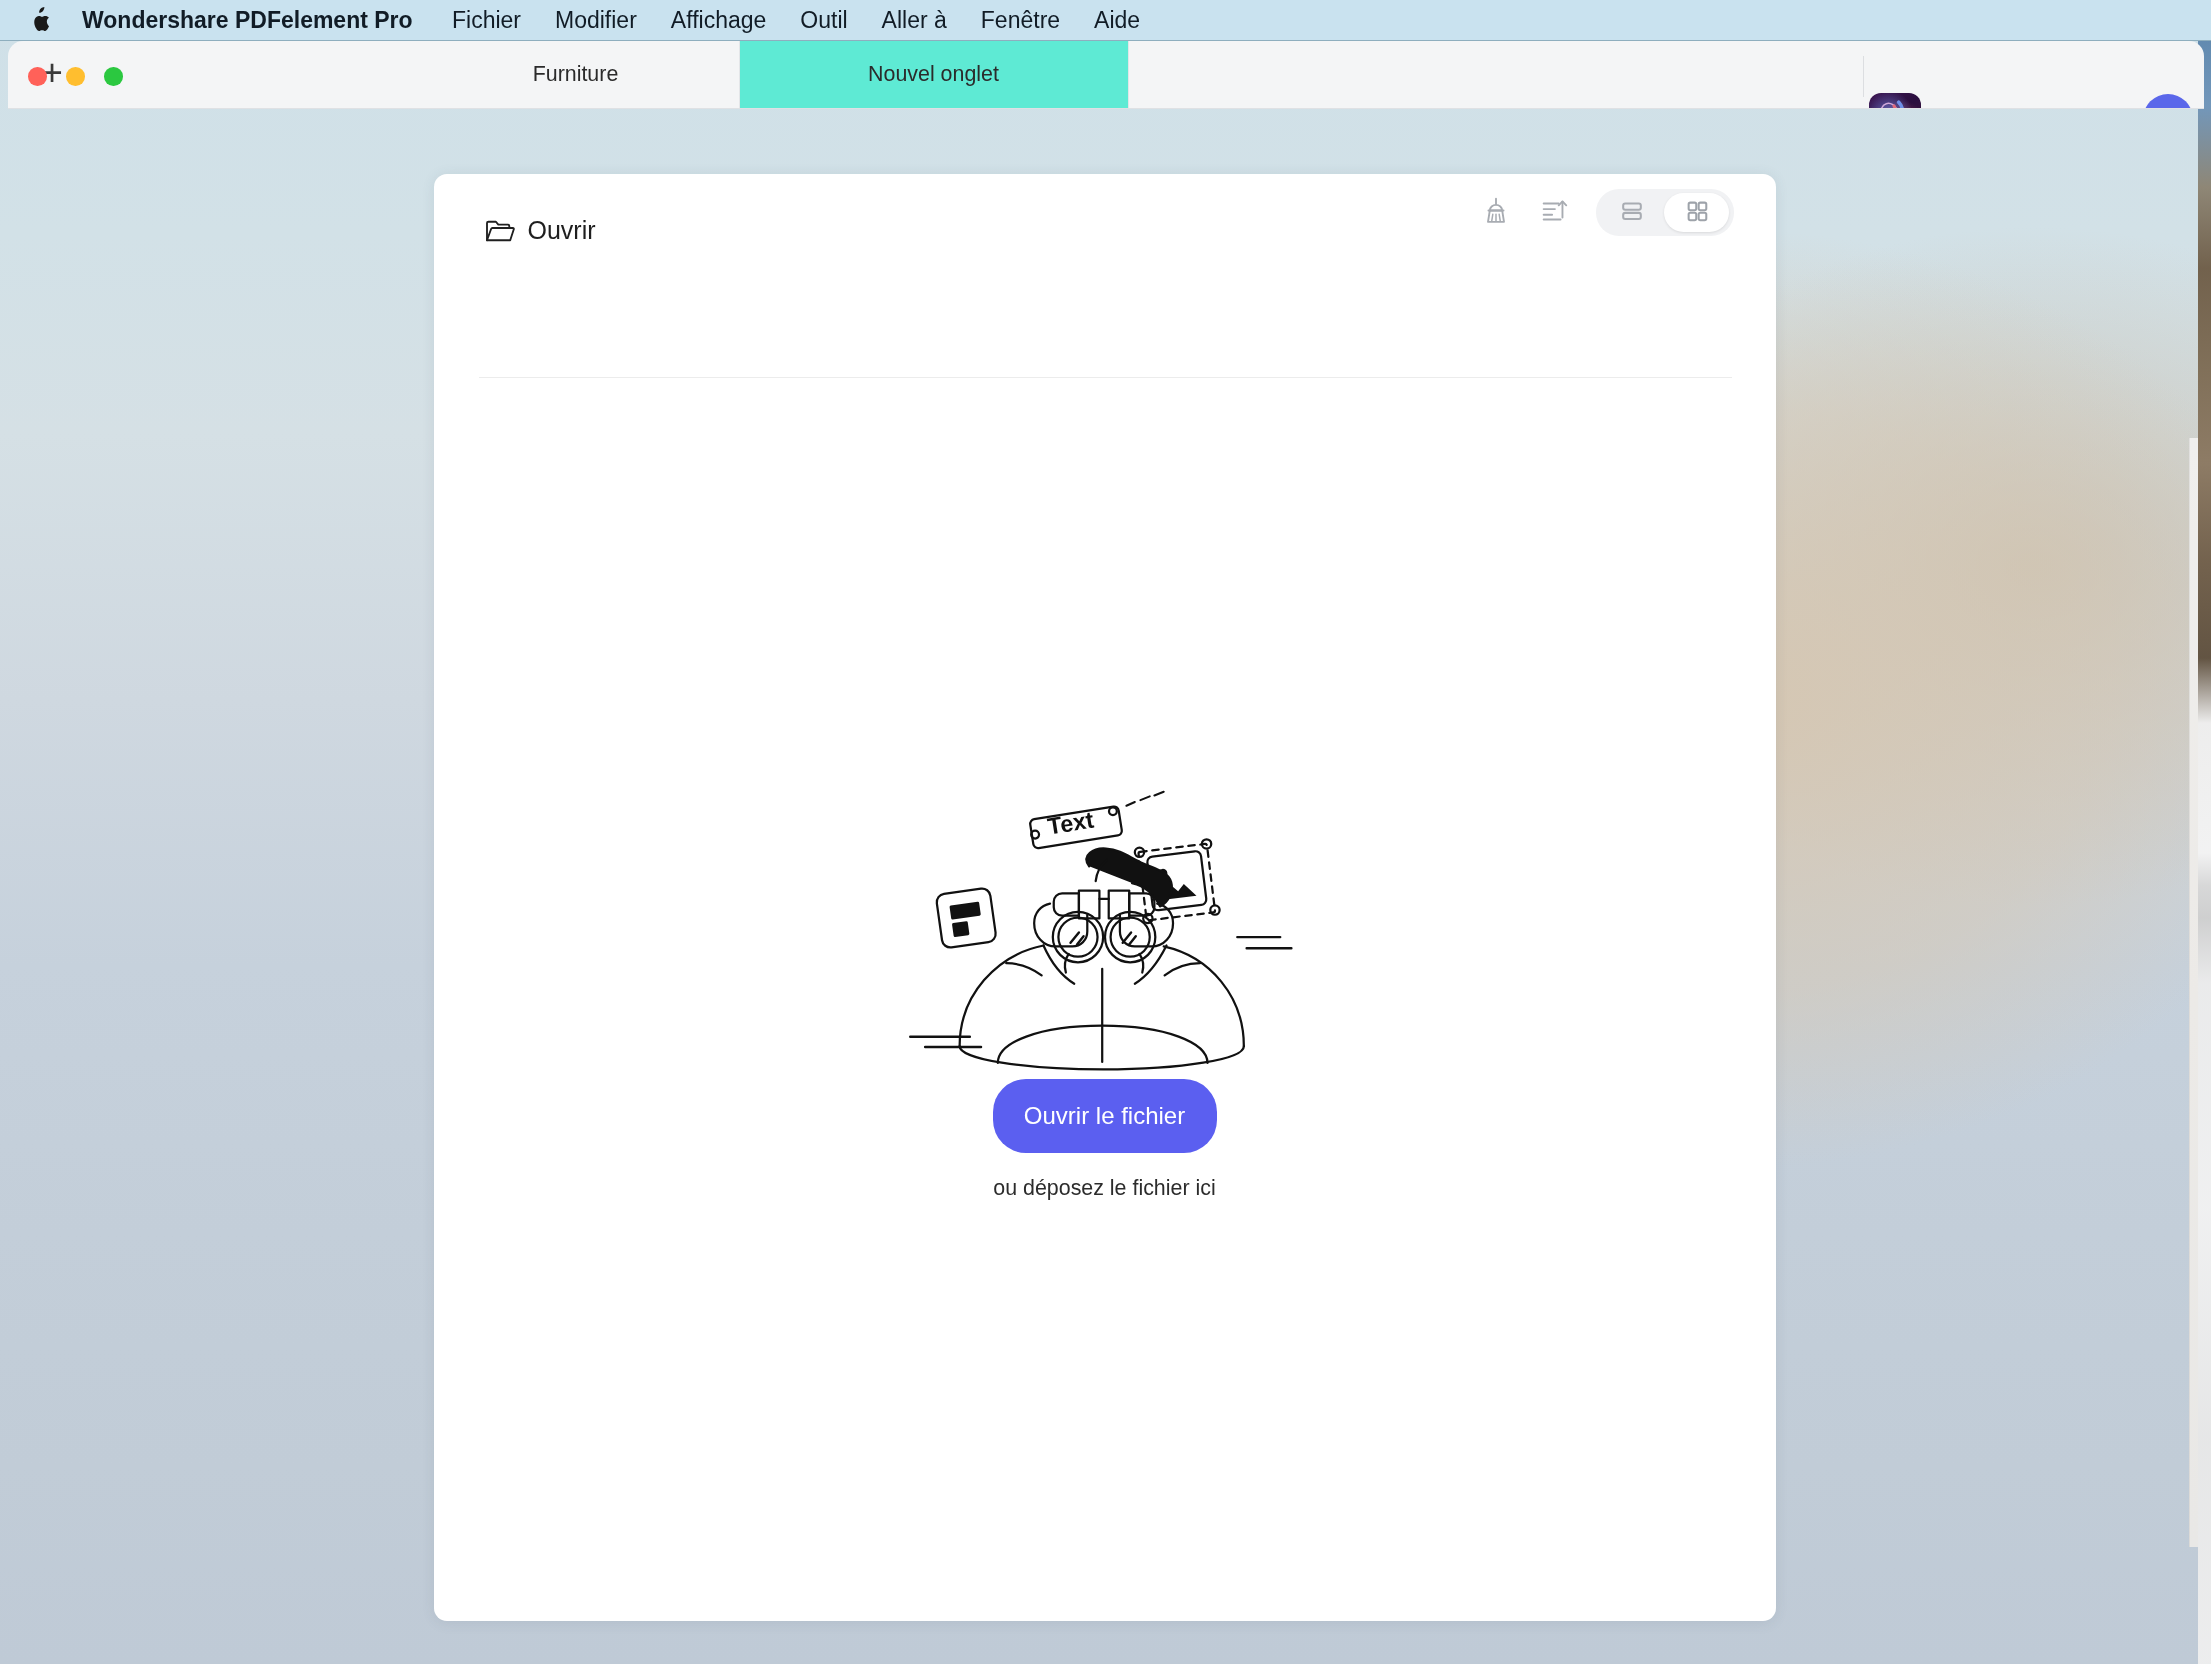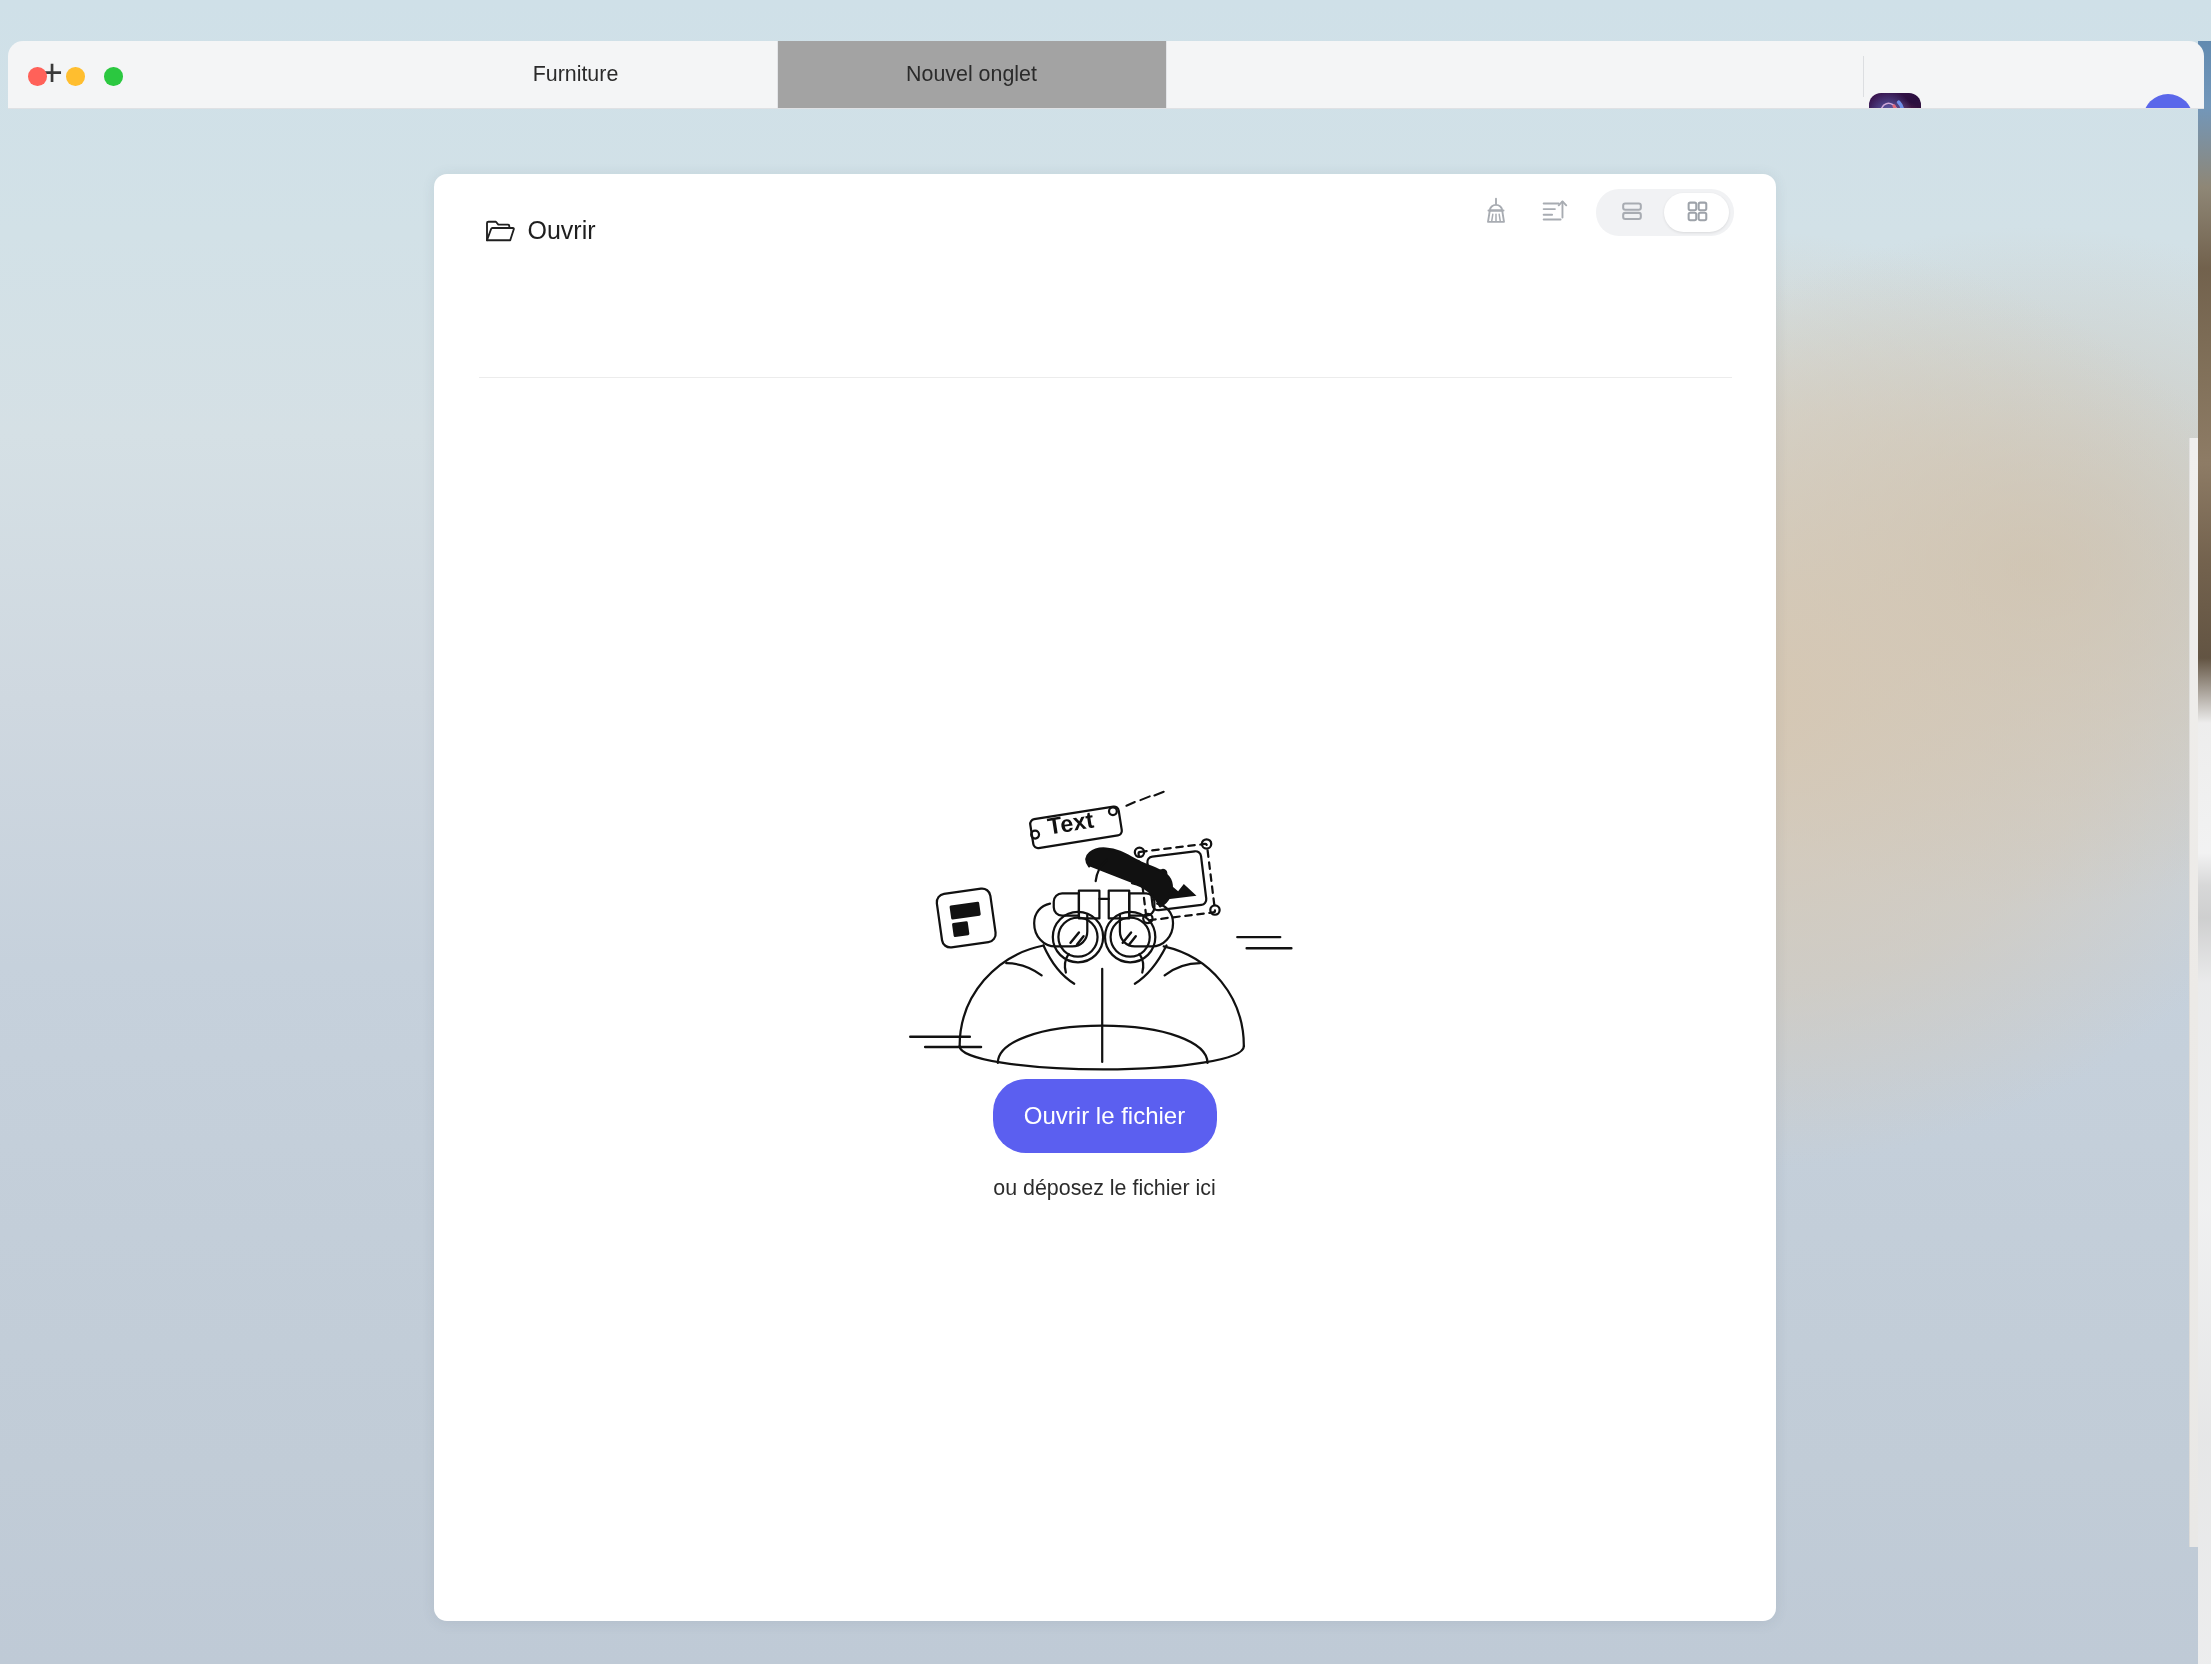--- a/index.html
+++ b/index.html
@@ -86,21 +86,21 @@
   .tl.yellow { background: #ffbe2f; }
   .tl.green { background: #2bc840; }
 
   .tab {
     position: absolute; top: 0; height: 67px;
     display: flex; align-items: center; justify-content: center;
     font-size: 21.4px; color: #2b2b2b;
   }
   #tab-furniture { left: 373px; width: 390px; background: transparent; }
   #tab-nouvel {
-    left: 769px; width: 390px; background: #a3a3a3;
+    left: 731px; width: 390px; background: #5eead4;
     border-left: 0.9px solid #e3e5e8; border-right: 0.9px solid #e3e5e8;
   }
   #tab-add {
     left: 1153px; width: 89px; height: 67px;
     display: flex; align-items: center; justify-content: center;
   }
   #tab-add .plus {
     font-size: 37px; color: #3a3a3a; line-height: 1; font-weight: 300;
     margin-top: -3.7px;
   }
@@ -201,20 +201,35 @@
   }
 </style>
 </head>
 <body>
 
 <div id="desktop">
 
   <div id="wall-strip"></div>
   <div id="bg-window-sliver"></div>
 
+  <div id="menubar">
+    <div id="apple-logo">
+      <svg viewBox="0 0 24 28" aria-hidden="true">
+        <path d="M16.5 0c.1 1.6-.5 3.1-1.5 4.2-1 1.2-2.6 2.1-4.1 2-.2-1.6.6-3.2 1.5-4.2C13.5.8 15.2 0 16.5 0zm5 20.6c-.4 1-.6 1.4-1.1 2.3-.8 1.3-1.9 2.9-3.2 2.9-1.2 0-1.5-.8-3.2-.8-1.6 0-2 .8-3.2.8-1.3 0-2.3-1.4-3.1-2.7C5.3 19.3 5.1 14.7 6.5 12.3c1-1.7 2.5-2.7 4-2.7 1.5 0 2.4.8 3.6.8 1.2 0 1.9-.8 3.6-.8 1.3 0 2.7.7 3.7 2-3.2 1.8-2.7 6.5.1 9z"></path>
+      </svg>
+    </div>
+    <div class="menu-item app-name">Wondershare PDFelement Pro</div>
+    <div class="menu-item">Fichier</div>
+    <div class="menu-item">Modifier</div>
+    <div class="menu-item">Affichage</div>
+    <div class="menu-item">Outil</div>
+    <div class="menu-item">Aller à</div>
+    <div class="menu-item">Fenêtre</div>
+    <div class="menu-item">Aide</div>
+  </div>
 
   <div id="app-window">
 
     <div id="titlebar">
 
       <div id="traffic-lights">
         <div class="tl red"></div>
         <div class="tl yellow"></div>
         <div class="tl green"></div>
       </div>

